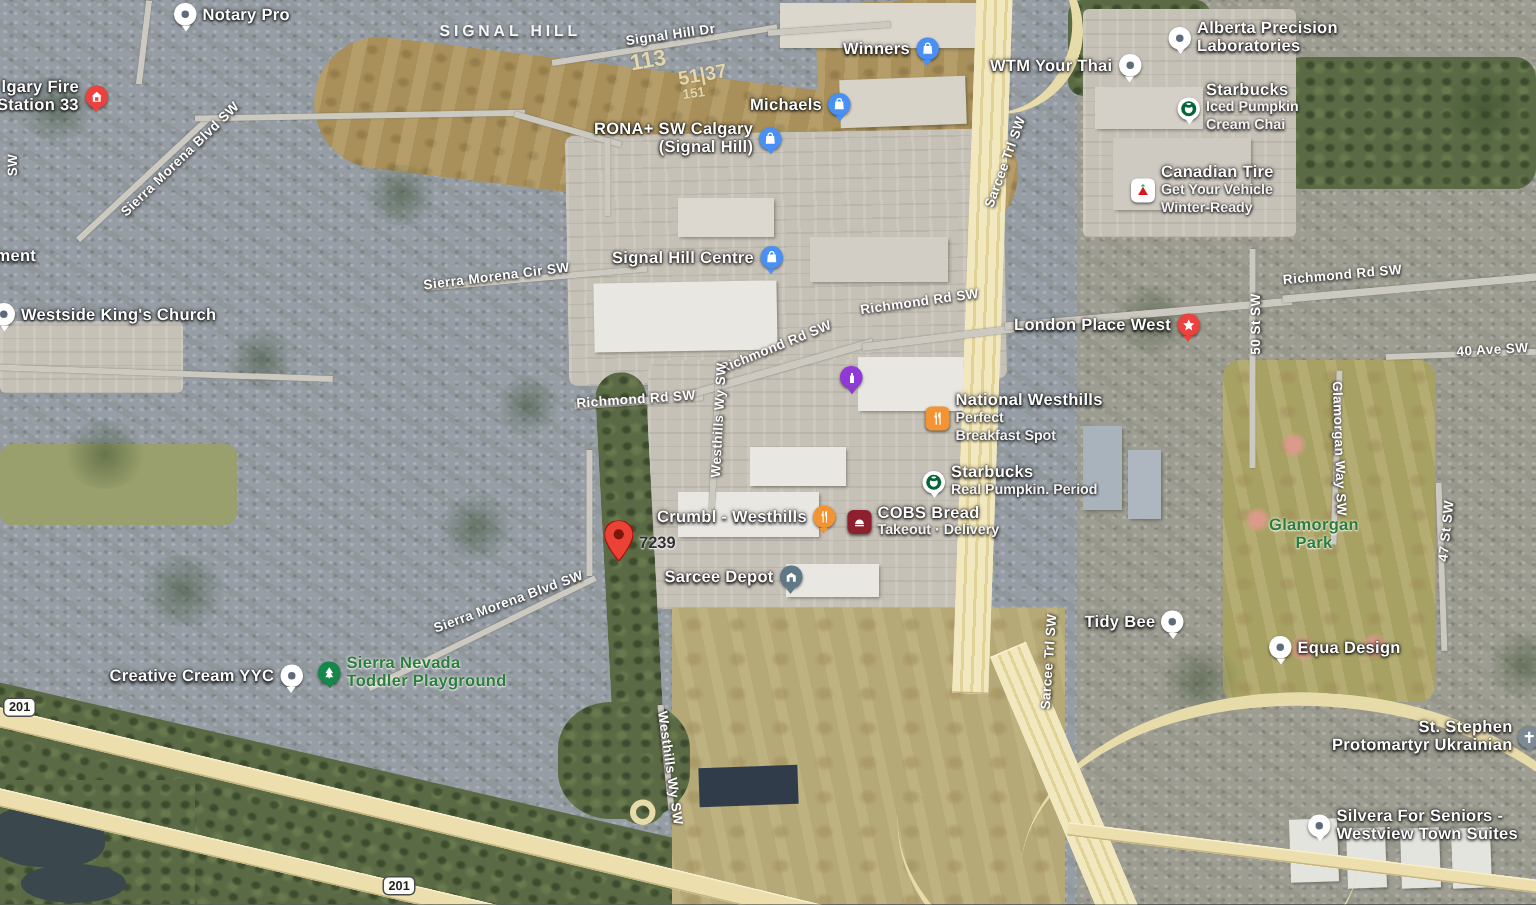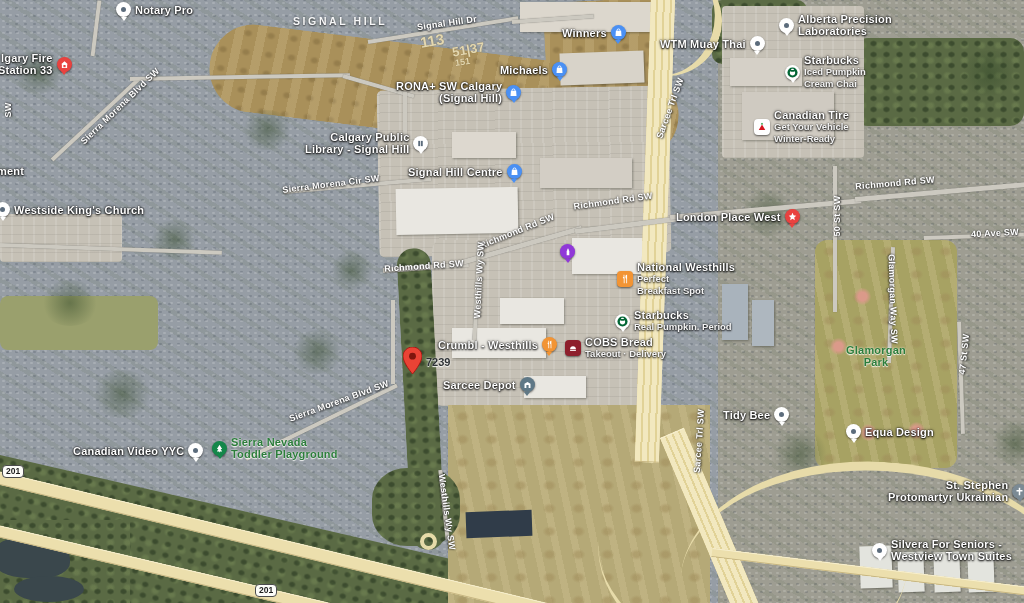--- a/index.html
+++ b/index.html
@@ -241,21 +241,21 @@
       <span class="t">(Signal Hill)</span>
     </div>
     <span class="pin" style="--c:#4a90f4;">
       <svg width="9" height="9" viewBox="0 0 24 24">
           <path fill="#fff" d="M19 7h-2V6a5 5 0 0 0-10 0v1H5L4 21h16L19 7zM9 6a3 3 0 0 1 6 0v1H9V6z"></path>
         </svg>
     </span>
   </div>
 
   <div class="lbl" style="left:660px;top:36px;">
-    <span class="t">WTM Muay Thai</span>
+    <span class="t">WTM Your Thai</span>
     <span class="pin" style="--c:#fff;">
         <span class="dot"></span>
       </span>
   </div>
 
   <div class="lbl" style="left:779px;top:13px;">
     <span class="pin" style="--c:#fff;">
         <span class="dot"></span>
       </span>
     <div class="tcol">
@@ -287,32 +287,20 @@
         </svg>
     </span>
     <div class="tcol">
       <span class="t">Canadian Tire</span>
       <span class="sub">Get Your Vehicle</span>
       <span class="sub">Winter-Ready</span>
     </div>
   </div>
 
 
-  <div class="lbl" style="left:305px;top:131px;">
-    <div class="tcol right">
-      <span class="t">Calgary Public</span>
-      <span class="t">Library - Signal Hill</span>
-    </div>
-    <span class="pin" style="--c:#fff;">
-      <svg width="9" height="9" viewBox="0 0 24 24">
-          <rect x="6" y="5" width="5" height="14" fill="#5c6c7c"></rect>
-          <rect x="13" y="5" width="5" height="14" fill="#5c6c7c"></rect>
-        </svg>
-    </span>
-  </div>
 
   <div class="lbl" style="left:408px;top:164px;">
     <span class="t">Signal Hill Centre</span>
     <span class="pin" style="--c:#4a90f4;">
       <svg width="9" height="9" viewBox="0 0 24 24">
           <path fill="#fff" d="M19 7h-2V6a5 5 0 0 0-10 0v1H5L4 21h16L19 7zM9 6a3 3 0 0 1 6 0v1H9V6z"></path>
         </svg>
     </span>
   </div>
 
@@ -388,21 +376,21 @@
         <span class="dot"></span>
       </span>
     <span class="t">Westside King's Church</span>
   </div>
 
   <div class="lbl" style="left:-3px;top:165px;">
     <span class="t">ment</span>
   </div>
 
   <div class="lbl" style="left:73px;top:443px;">
-    <span class="t">Canadian Video YYC</span>
+    <span class="t">Creative Cream YYC</span>
     <span class="pin" style="--c:#fff;">
         <span class="dot"></span>
       </span>
   </div>
 
   <div class="lbl" style="left:212px;top:436px;">
     <span class="pin" style="--c:#14874a;">
       <svg width="9" height="9" viewBox="0 0 24 24" fill="#fff">
           <path d="M12 2 5 13h4l-4 7h14l-4-7h4z"></path>
           <rect x="11" y="18" width="2" height="4"></rect>

